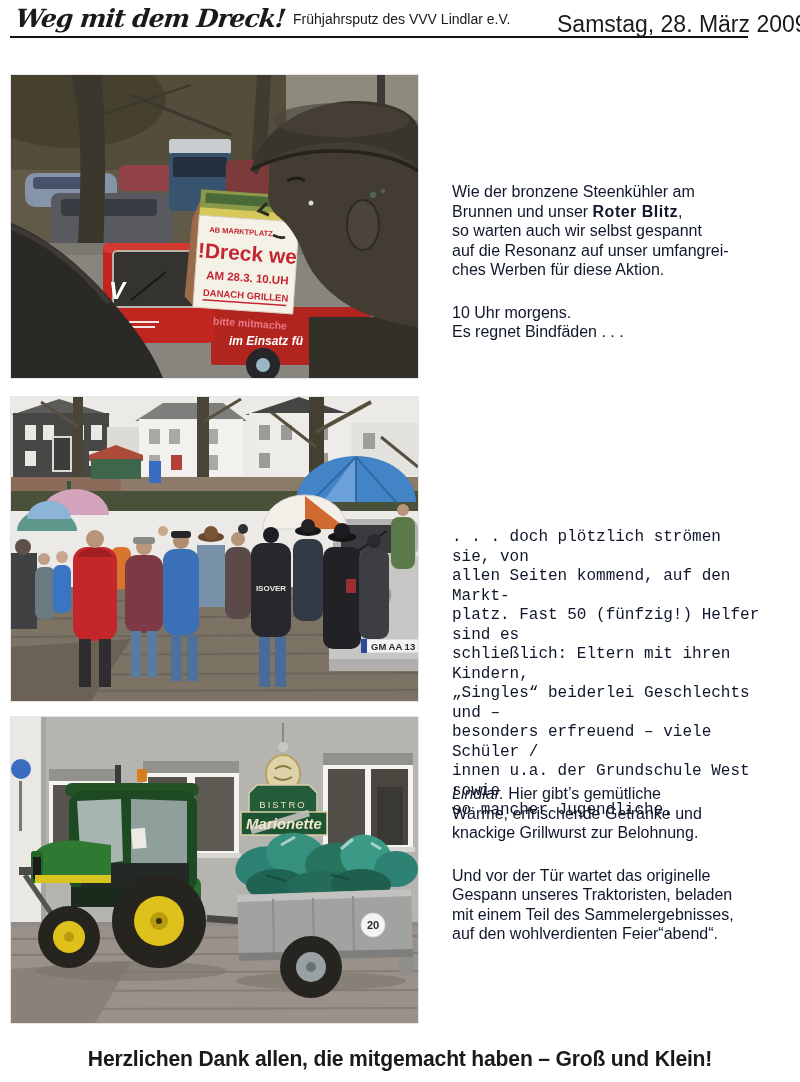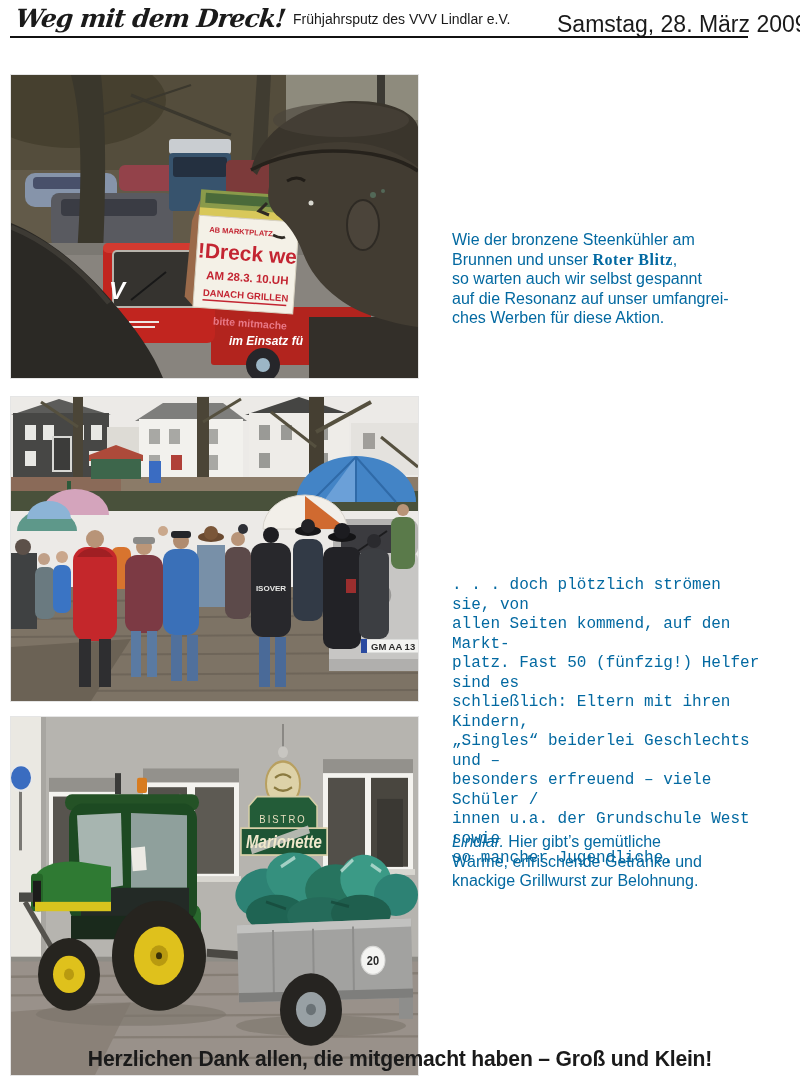--- a/index.html
+++ b/index.html
@@ -9,28 +9,28 @@
   .slogan{position:absolute;left:16px;top:4px;font-family:"DejaVu Serif",serif;
           font-style:italic;font-weight:bold;font-size:25px;letter-spacing:-1px;
           transform:skewX(-6deg);white-space:nowrap;}
   .htitle{position:absolute;left:247px;top:11px;font-size:14px;white-space:nowrap;padding-left:46px;}
   .hdate{position:absolute;left:557px;top:11px;font-size:23px;white-space:nowrap;}
   .hrule{position:absolute;left:10px;top:36px;width:738px;height:2px;background:#111;}
   
   .photo{position:absolute;box-shadow:0 0 0 1px rgba(0,0,0,0.10);}
   #photo1{left:11px;top:75px;width:407px;height:303px;}
   #photo2{left:11px;top:397px;width:407px;height:304px;}
-  #photo3{left:11px;top:717px;width:407px;height:358px;}
+  #photo3{left:11px;top:717px;width:407px;height:306px;}
   .photo svg{display:block;width:100%;height:100%;}
   
   .tblock{position:absolute;left:452px;width:310px;font-size:16px;line-height:19.5px;
-          white-space:pre-line;color:#0369a1;margin-top:48px;}
+          white-space:pre-line;color:#0f172a;}
   #t1{top:182px;} #t2{top:528px;font-family:Liberation Mono, monospace;} #t3{top:784px;}
   .tblock .p2{display:block;margin-top:23px;}
-  .roter{font-weight:bold;letter-spacing:0.5px;font-family:Liberation Serif, serif;}
+  .roter{font-weight:bold;letter-spacing:0.5px;font-family:Liberation Sans, sans-serif;}
   .ital{font-style:italic;}
   
   .footer{position:absolute;left:0;top:1046px;width:800px;text-align:center;
           font-weight:bold;font-size:22px;transform:scaleX(0.96);letter-spacing:-0.2px;}
   svg text{font-family:"Liberation Sans",sans-serif;}
 </style>
 </head>
 <body>
 
 <div class="page">
@@ -114,21 +114,22 @@
         <circle cx="362" cy="120" r="3" fill="#5a7a66" opacity="0.7"></circle>
         <circle cx="372" cy="116" r="2" fill="#5a7a66" opacity="0.7"></circle>
       </g>
     </svg>
   </div>
 
   <div class="tblock" id="t1"><span>Wie der bronzene Steenkühler am
 Brunnen und unser </span><span class="roter">Roter Blitz</span><span>,
 so warten auch wir selbst gespannt
 auf die Resonanz auf unser umfangrei-
-ches Werben für diese Aktion.</span></div>
+ches Werben für diese Aktion.</span><span class="p2">10 Uhr morgens.
+Es regnet Bindfäden . . .</span></div>
 
   <div class="photo" id="photo2">
     <svg viewBox="0 0 407 304" preserveAspectRatio="none">
       <rect width="407" height="304" fill="#eceae7"></rect>
       <g>
         <polygon points="0,18 48,2 100,18" fill="#5c5c5a"></polygon>
         <rect x="2" y="16" width="96" height="70" fill="#474745"></rect>
         <rect x="14" y="28" width="11" height="15" fill="#e8e8e4"></rect>
         <rect x="32" y="28" width="11" height="15" fill="#e8e8e4"></rect>
         <rect x="62" y="28" width="11" height="15" fill="#e8e8e4"></rect>
@@ -369,17 +370,20 @@
         <circle cx="148" cy="204" r="3" fill="#3a3208"></circle>
         <circle cx="58" cy="220" r="31" fill="#26241f"></circle>
         <circle cx="58" cy="220" r="16" fill="#dfc11c"></circle>
         <circle cx="58" cy="220" r="5" fill="#b89a10"></circle>
       </g>
     </svg>
   </div>
 
   <div class="tblock" id="t3"><span class="ital">Lindlar.</span><span> Hier gibt’s gemütliche
 Wärme, erfrischende Getränke und
-knackige Grillwurst zur Belohnung.</span></div>
+knackige Grillwurst zur Belohnung.</span><span class="p2">Und vor der Tür wartet das originelle
+Gespann unseres Traktoristen, beladen
+mit einem Teil des Sammelergebnisses,
+auf den wohlverdienten Feier“abend“.</span></div>
 
   <div class="footer">Herzlichen Dank allen, die mitgemacht haben – Groß und Klein!</div>
 
 </div>
 
 </body></html>

